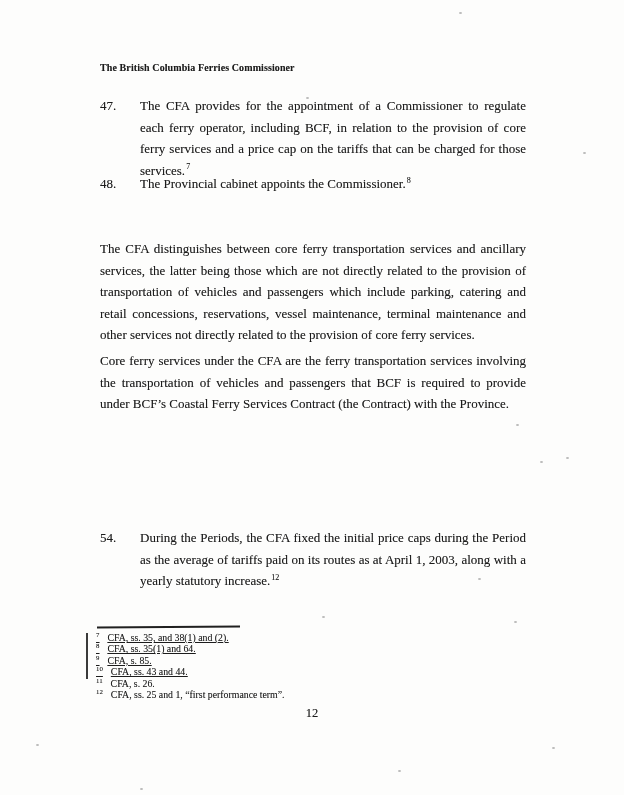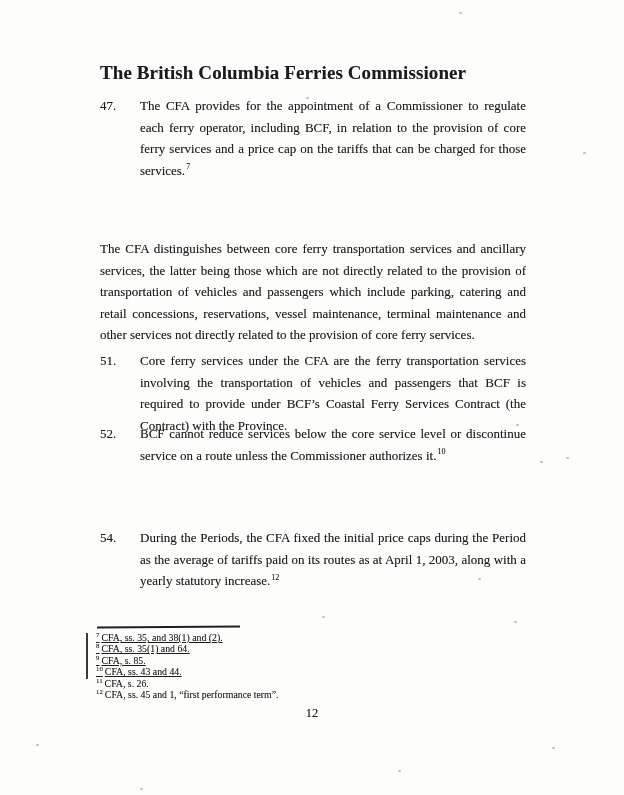--- a/index.html
+++ b/index.html
@@ -5,21 +5,21 @@
   html,body { margin:0; padding:0; background:#ffffff; }
   .page {
     position:relative; width:624px; height:795px;
     background:#fdfdfc; overflow:hidden;
     font-family:"Liberation Serif","DejaVu Serif",serif;
     color:#1c1c1c;
     text-shadow:0 0 0.5px rgba(25,25,25,0.38);
   }
   .title {
     position:absolute; left:100px; top:62px;
-    font-weight:700; font-size:19px; letter-spacing:0.1px;
+    font-weight:700; font-size:10px; letter-spacing:0.1px;
     white-space:nowrap;
   }
   .para {
     position:absolute; left:100px; width:426px;
     display:flex; font-size:13px; line-height:21.6px;
   }
   .pnum { flex:0 0 40px; width:40px; }
   .ptext { flex:1; text-align:justify; }
   sup.ref { font-size:0.62em; line-height:0; vertical-align:super; margin-left:1px; }
   .fnsep {
@@ -28,21 +28,21 @@
   }
   .changebar {
     position:absolute; left:86px; top:633px; width:2px; height:46px;
     background:#3a3a3a;
   }
   .fns {
     position:absolute; left:96px; top:632px; width:430px;
     font-size:9.8px; line-height:11.4px;
   }
   .fn sup { font-size:0.7em; line-height:0; vertical-align:super; }
-  .fn .fntext { margin-left:2px; }
+  .fn .fntext { margin-left:8px; }
   .fn-u { text-decoration:underline; text-underline-offset:1px; }
   .pageno {
     position:absolute; left:0; top:706px; width:624px;
     text-align:center; font-size:12.5px;
   }
   .speck {
     position:absolute; width:3px; height:2px;
     background:rgba(45,45,45,0.32); border-radius:50%;
   }
   .s1{left:459px;top:12px}.s2{left:306px;top:97px}.s3{left:583px;top:152px}
@@ -56,52 +56,51 @@
 
 <div class="page">
 
   <div class="title">The British Columbia Ferries Commissioner</div>
 
   <div class="para" style="top:95px">
     <span class="pnum">47.</span>
     <span class="ptext"><span>The CFA provides for the appointment of a Commissioner to regulate each ferry operator, including BCF, in relation to the provision of core ferry services and a price cap on the tariffs that can be charged for those services.</span><sup class="ref">7</sup></span>
   </div>
 
+  <div class="para" style="top:173px">
+    <span class="pnum">48.</span>
+    <span class="ptext"><span>The Provincial cabinet appoints the Commissioner.</span><sup class="ref">8</sup></span>
+  </div>
 
 
   <div class="para" style="top:238px">
     <span class="ptext"><span>The CFA distinguishes between core ferry transportation services and ancillary services, the latter being those which are not directly related to the provision of transportation of vehicles and passengers which include parking, catering and retail concessions, reservations, vessel maintenance, terminal maintenance and other services not directly related to the provision of core ferry services.</span><sup class="ref"></sup></span>
   </div>
 
   <div class="para" style="top:350px">
-    <span class="pnum">51.</span>
     <span class="ptext"><span>Core ferry services under the CFA are the ferry transportation services involving the transportation of vehicles and passengers that BCF is required to provide under BCF’s Coastal Ferry Services Contract (the Contract) with the Province.</span><sup class="ref"></sup></span>
   </div>
 
-  <div class="para" style="top:423px">
-    <span class="pnum">52.</span>
-    <span class="ptext"><span>BCF cannot reduce services below the core service level or discontinue service on a route unless the Commissioner authorizes it.</span><sup class="ref">10</sup></span>
-  </div>
 
 
   <div class="para" style="top:527px">
     <span class="pnum">54.</span>
     <span class="ptext"><span>During the Periods, the CFA fixed the initial price caps during the Period as the average of tariffs paid on its routes as at April 1, 2003, along with a yearly statutory increase.</span><sup class="ref">12</sup></span>
   </div>
 
   <div class="fnsep"></div>
   <div class="changebar"></div>
 
   <div class="fns">
     <div class="fn fn-u"><sup>7</sup><span class="fntext">CFA, ss. 35, and 38(1) and (2).</span></div>
     <div class="fn fn-u"><sup>8</sup><span class="fntext">CFA, ss. 35(1) and 64.</span></div>
     <div class="fn fn-u"><sup>9</sup><span class="fntext">CFA, s. 85.</span></div>
     <div class="fn fn-u"><sup>10</sup><span class="fntext">CFA, ss. 43 and 44.</span></div>
     <div class="fn"><sup>11</sup><span class="fntext">CFA, s. 26.</span></div>
-    <div class="fn"><sup>12</sup><span class="fntext">CFA, ss. 45 and 1, “first performance term”.</span></div>
+    <div class="fn"><sup>12</sup><span class="fntext">CFA, ss. 25 and 1, “first performance term”.</span></div>
   </div>
 
   <div class="pageno">12</div>
 
   <div class="speck s1"></div>
   <div class="speck s2"></div>
   <div class="speck s3"></div>
   <div class="speck s4"></div>
   <div class="speck s5"></div>
   <div class="speck s6"></div>

